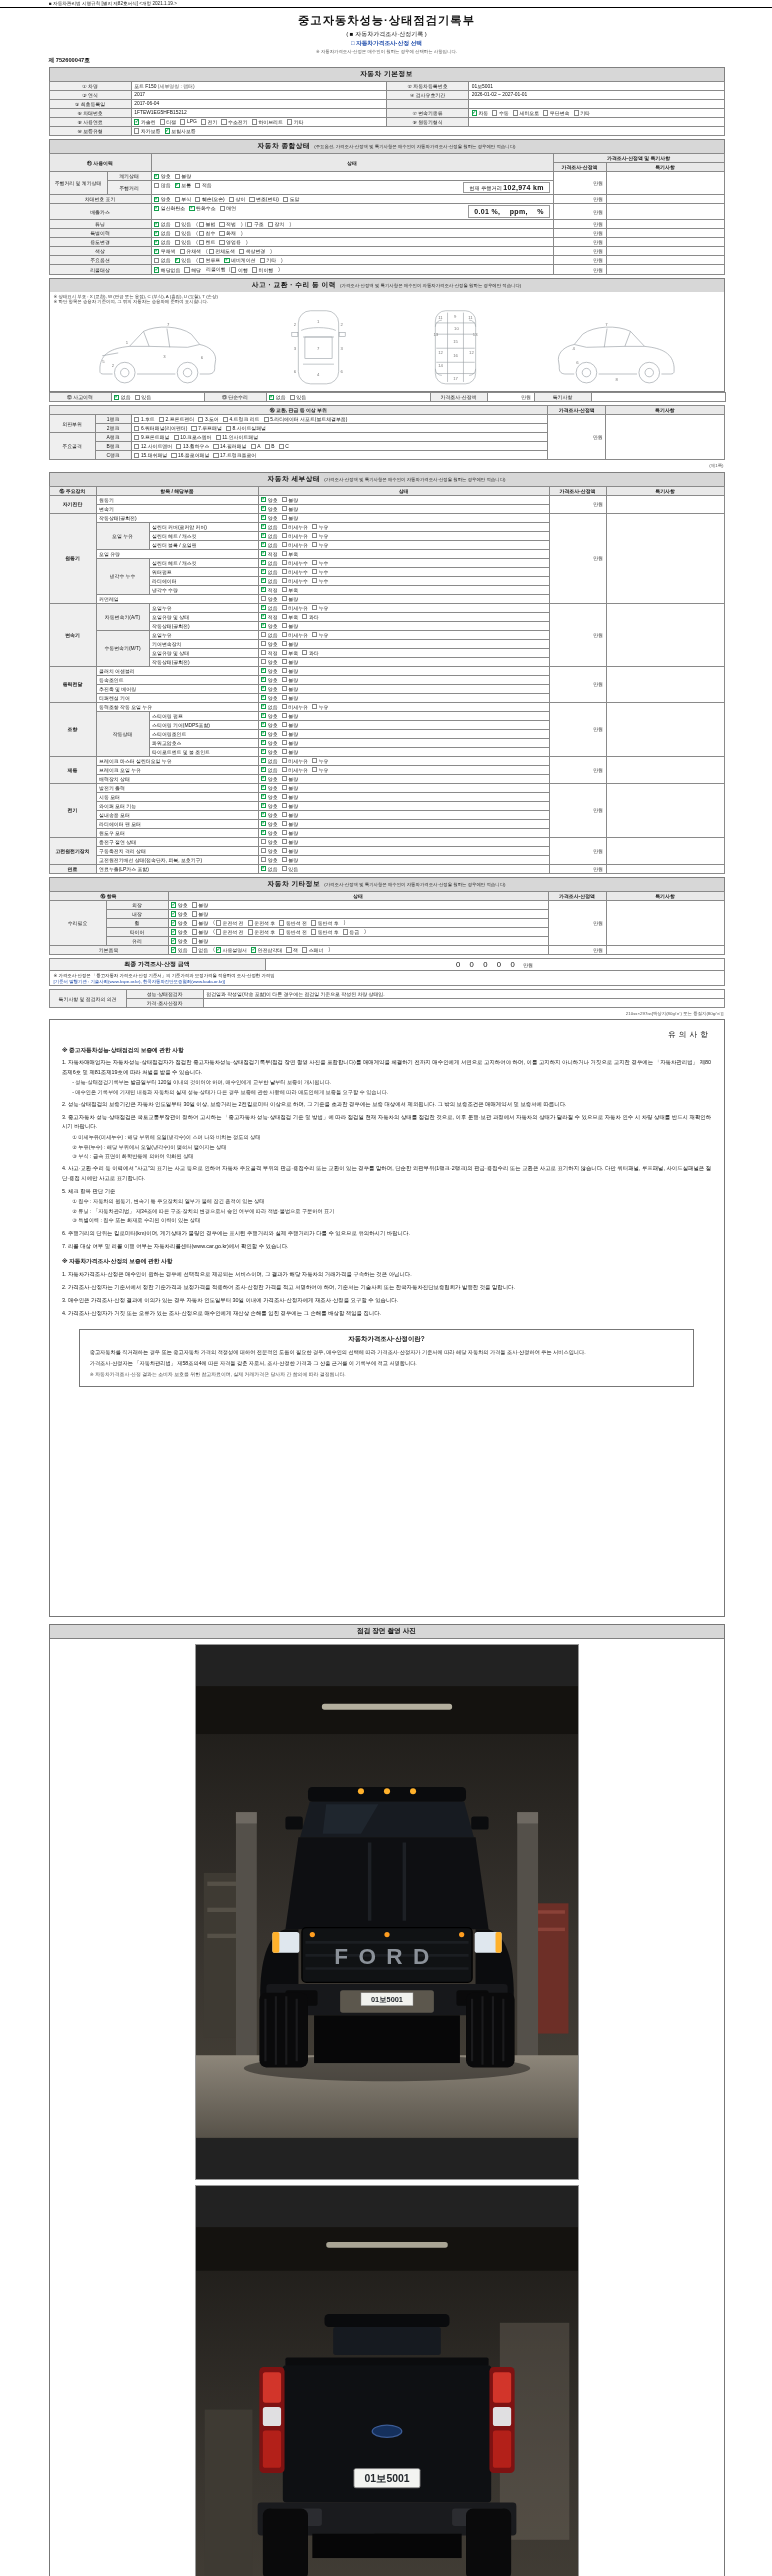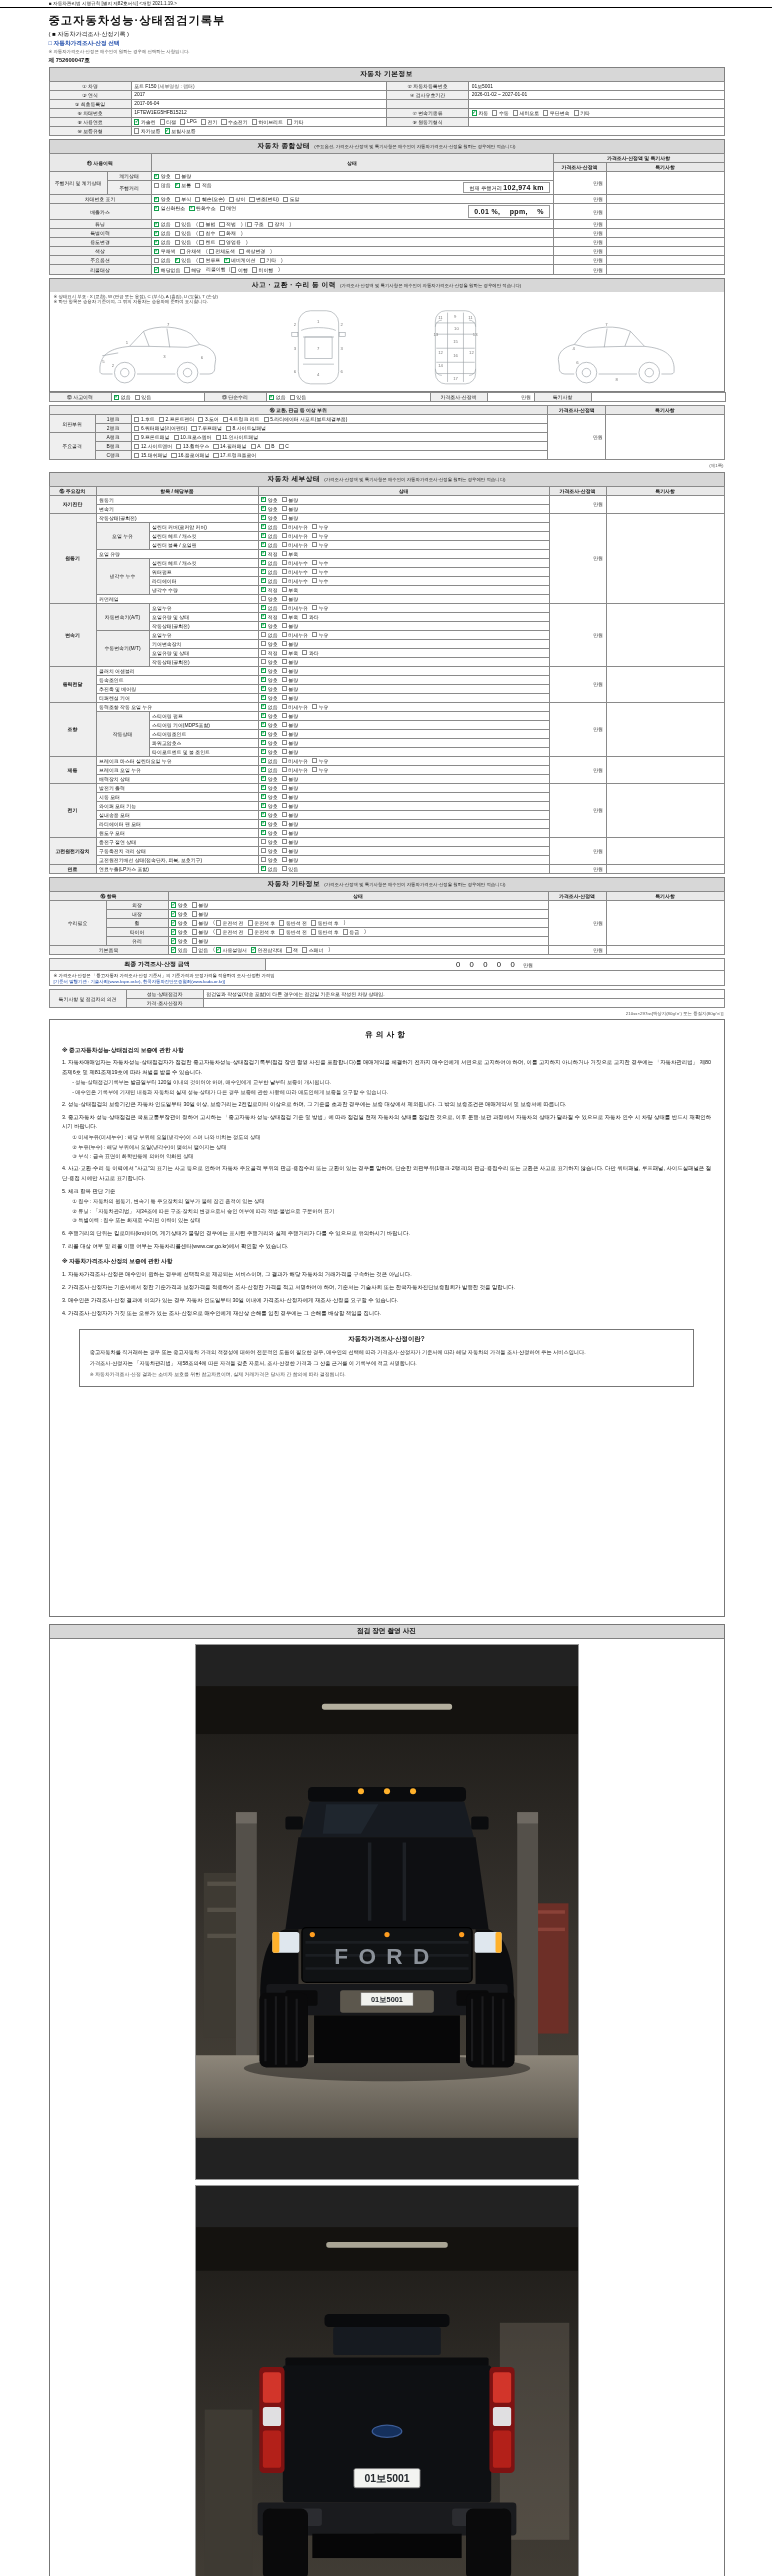--- a/index.html
+++ b/index.html
@@ -1,20 +1,20 @@
 <!DOCTYPE html>
 <html lang="ko" style="font-size:8.2px"><head>
 <meta charset="utf-8">
 <style>
   *{margin:0;padding:0;box-sizing:border-box}
   html,body{background:#fff}
   body{width:773px;height:2576px;overflow:hidden;font-family:"Liberation Sans","DejaVu Sans",sans-serif;color:#111;position:relative}
   .topstrip{font-size:4.6px;color:#222;padding:1px 4.1px 1px 49px;border-bottom:1.5px solid #000}
   .doc{width:676px;margin:0 auto}
-  .hdr{padding:5.2px 0 1px}
+  .hdr{text-align:center;padding:5.2px 0 1px}
   .title{font-size:11.3px;font-weight:bold;letter-spacing:1px}
   .subtitle{font-size:6px;margin-top:1.5px}
   .selline{font-size:5.7px;margin-top:1.5px;color:#1645a8;font-weight:bold}
   .selnote{font-size:4.4px;color:#555;margin-top:1px}
   .docno{font-size:5.7px;font-weight:bold;margin:2.1px 0 1.5px;text-align:left}
   .secbar{background:#d7d7d7;border:0.5px solid #808080;border-bottom:none;padding:2.1px 0;text-align:center;font-size:6.7px}
   .secbar b{letter-spacing:0.5px}
   .secbar .note{font-size:4.4px;font-weight:normal;margin-left:4.1px;color:#222}
   table.f{width:100%;border-collapse:collapse;table-layout:fixed;margin-bottom:3.1px;background:#fff}
   table.f th,table.f td{border:0.5px solid #8a8a8a;font-size:4.9px;padding:1px 2.6px;vertical-align:middle;overflow:hidden}
@@ -32,21 +32,21 @@
   .sl{font-size:4.9px;margin:0 2.1px 0 1px;color:#222}
   .odo{float:right;border:0.5px solid #9a9a9a;background:#fff;padding:0.5px 5.2px;font-size:5.2px}
   .odo b{font-size:7px;letter-spacing:0.3px}
   .legend{border-left:0.5px solid #808080;border-right:0.5px solid #808080;padding:1.5px 4.1px;font-size:4.4px;color:#333;background:#fff}
   .diagrams{border:0.5px solid #808080;border-top:none;background:#fff;display:flex;justify-content:space-evenly;align-items:center;height:87px;margin-bottom:0}
   .amt{font-size:7.7px;font-weight:normal;letter-spacing:3.6px}
   .basis{border:0.5px solid #8a8a8a;border-top:none;padding:1.5px 4.1px;font-size:4.4px;background:#fff;margin-top:-3.1px;margin-bottom:3.1px}
   .basis .blue{color:#1645a8;margin-top:1px}
   .pagemark{font-size:4.4px;color:#555;text-align:right;margin:1px 1px 3.1px}
   .notice{border:0.8px solid #777;padding:8.2px 12.4px;min-height:598px;margin-top:3.1px;background:#fff}
-  .n-title{text-align:center;font-size:7.7px;font-weight:bold;letter-spacing:3.1px;margin:1px 0 7.2px}
+  .n-title{text-align:right;font-size:7.7px;font-weight:normal;letter-spacing:3.1px;margin:1px 0 7.2px}
   .n-head{font-weight:bold;font-size:5.7px;margin:7.2px 0 3.1px}
   .n-item{font-size:5.4px;line-height:1.75;margin:3.6px 0 1px;text-align:justify}
   .n-sub{font-size:5.2px;line-height:1.65;margin:1px 0 1px 10.3px;color:#222}
   .n-box{border:0.6px solid #777;margin:10.3px 17.5px 4.1px;padding:5.2px 9.3px}
   .n-box-title{text-align:center;font-weight:bold;font-size:6.4px;margin-bottom:4.1px}
   .n-box p{font-size:5.2px;line-height:1.7;margin:2.1px 0;text-align:justify}
   .n-box .bnote{font-size:4.9px;color:#444;margin-top:3.1px}
   .pbox{border:0.8px solid #777;margin-top:6.2px;padding-bottom:6.2px;background:#fff}
   .pbar{background:#d7d7d7;border-bottom:0.5px solid #808080;text-align:center;font-weight:bold;font-size:6.7px;padding:2.1px 0}
   .photo{width:384px;height:536px;margin:5.2px auto 0;border:0.5px solid #999;background:#222}

